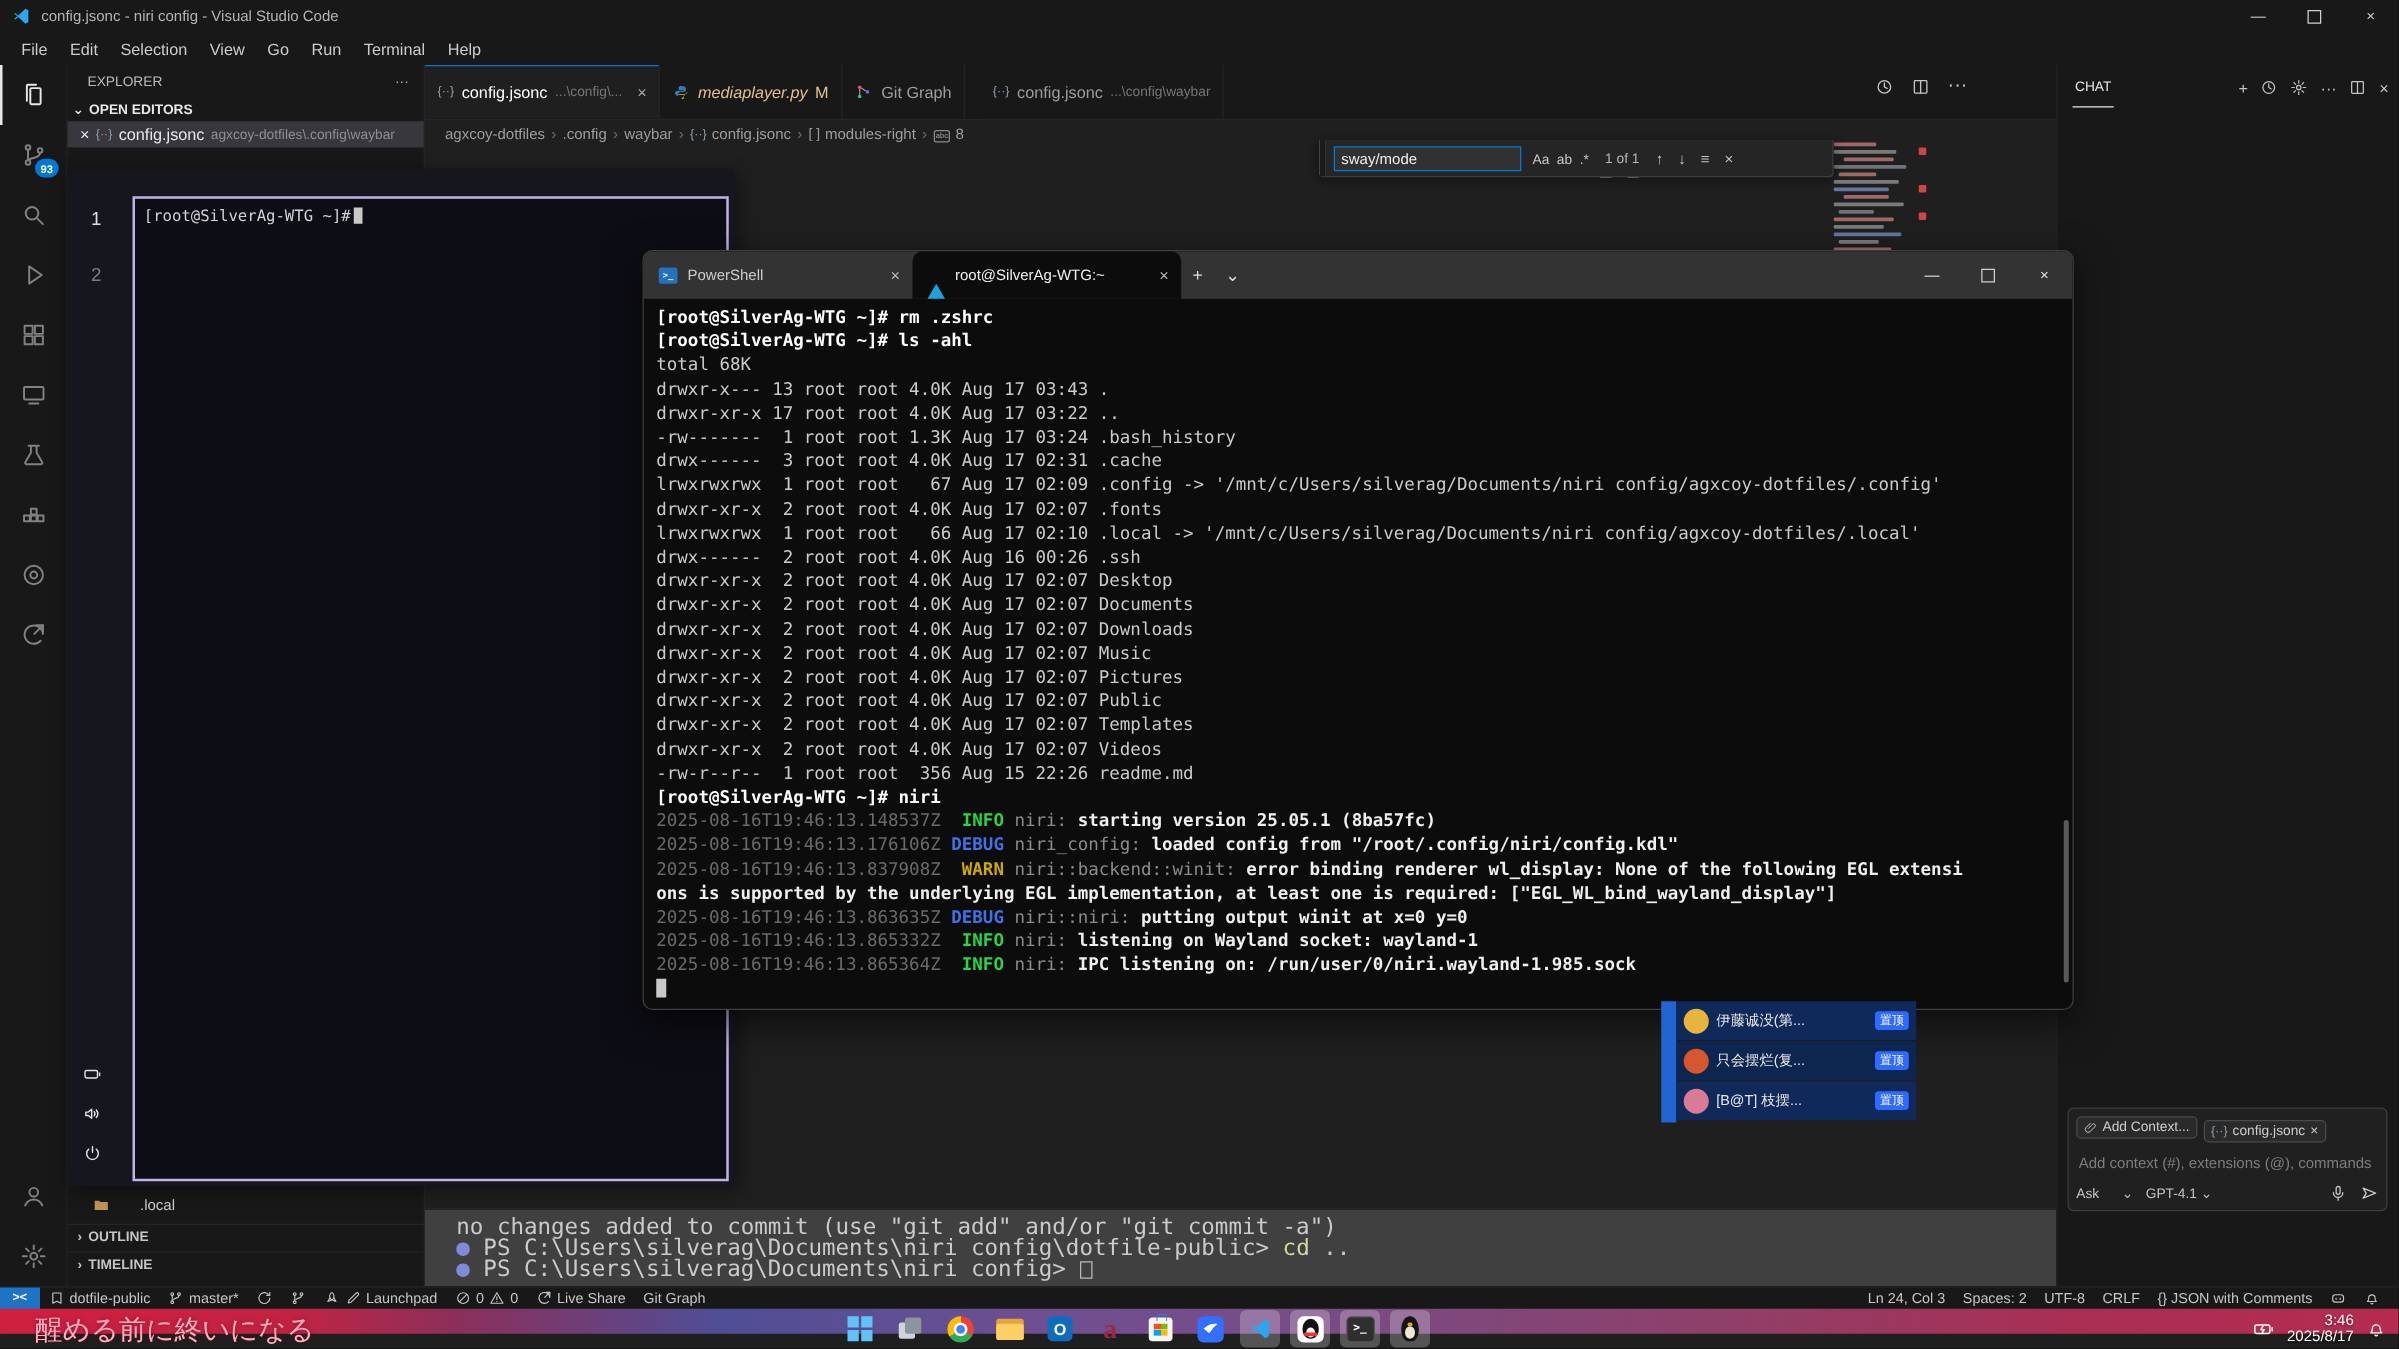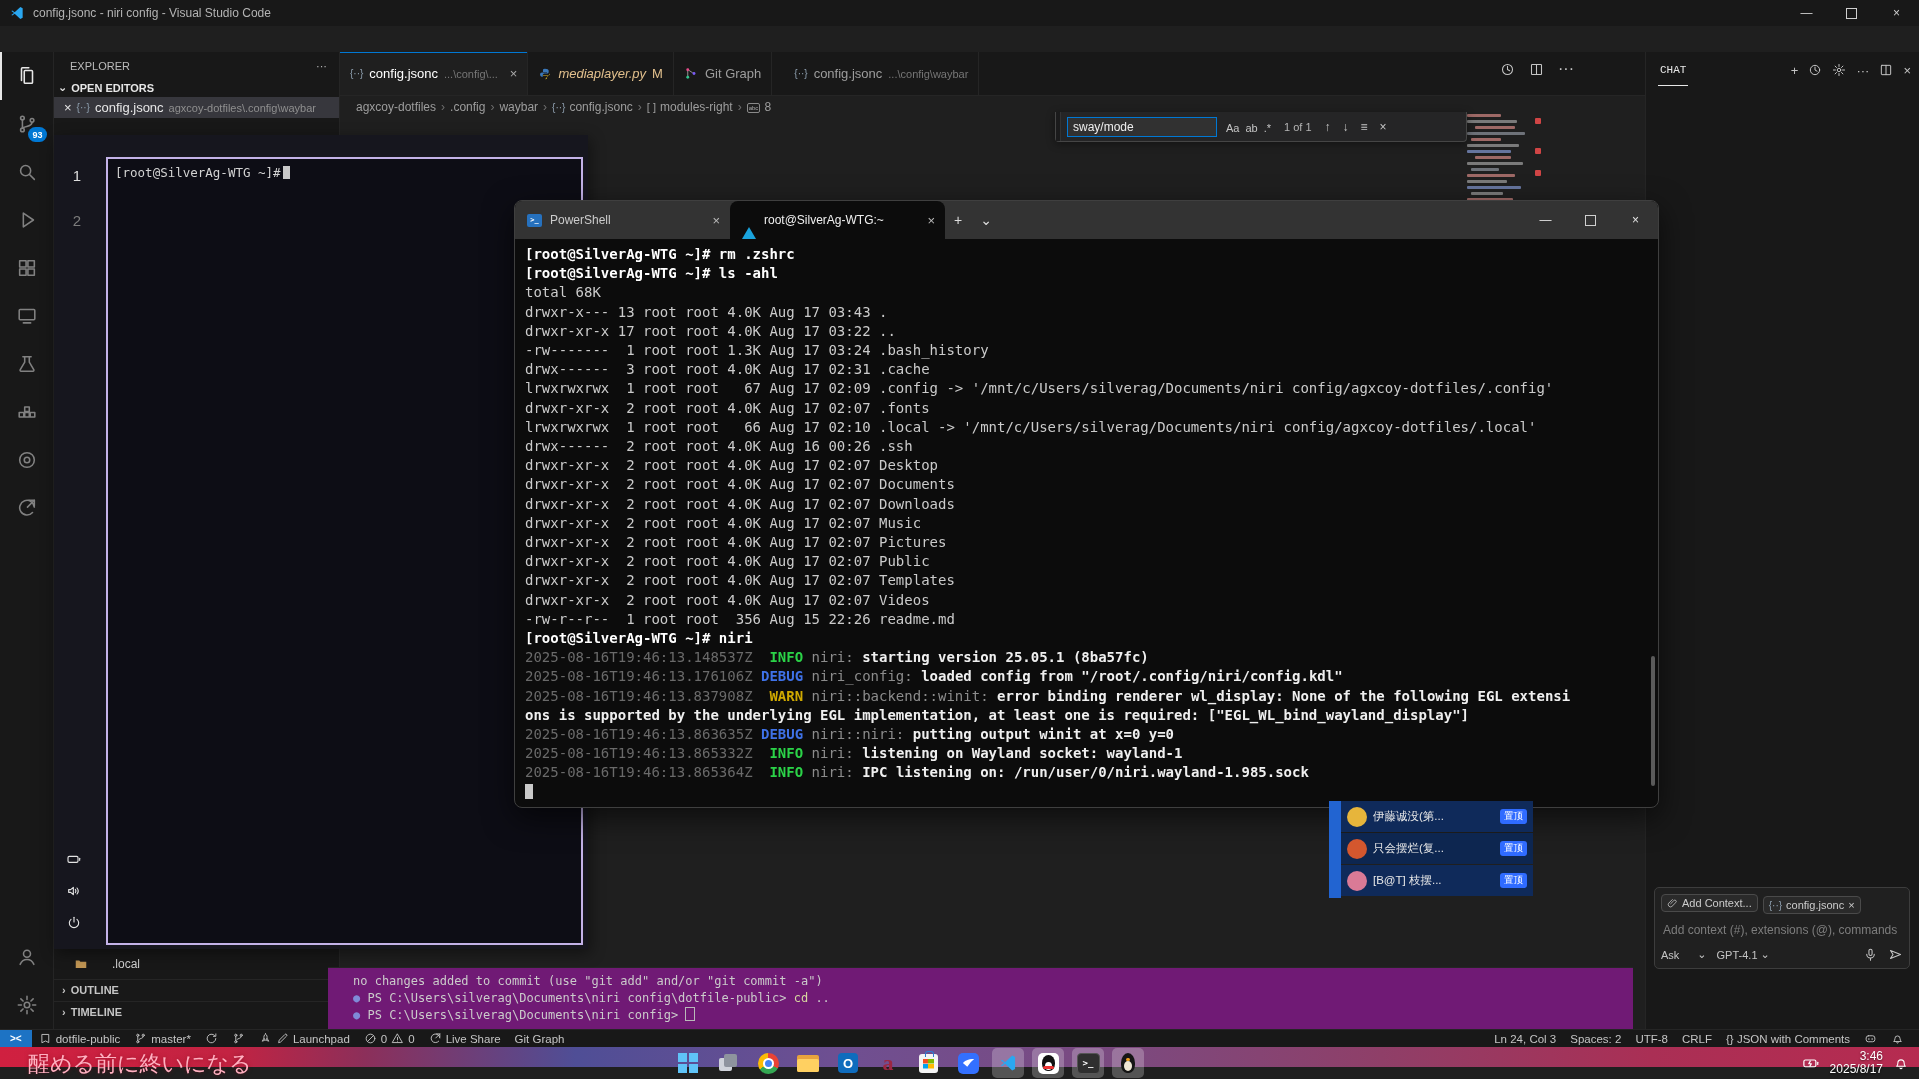--- a/index.html
+++ b/index.html
@@ -92,40 +92,40 @@
   .t-ts{color:#6a6a6a;}
   .t-info{color:#2bd348;font-weight:bold;text-align:center;}
   .t-dbg{color:#3f72e8;font-weight:bold;}
   .t-warn{color:#cfa900;font-weight:bold;}
   .t-mod{color:#8c8c8c;}
   .t-msg{color:#efefef;font-weight:bold;}
   .t-cursor{display:inline-block;width:8px;height:15px;background:#c9c9c9;vertical-align:-2px;}
   #term-scroll{position:absolute;right:3px;top:455px;width:4px;height:130px;background:#5a5a5a;border-radius:2px;}
 
   
-  #panel{left:328px;top:967px;width:1305px;height:62px;background:#701a75;border-top:1px solid #252525;box-sizing:border-box;
-    padding:5px 0 0 25px;font-size:12px;line-height:17px;white-space:pre;}
+  #panel{left:340px;top:967px;width:1305px;height:62px;background:#404040;border-top:1px solid #252525;box-sizing:border-box;
+    padding:5px 0 0 25px;font-size:18px;line-height:17px;white-space:pre;}
   .p-bullet{color:#7f8bd8;}
   .p-cmd{color:#d7d7a0;}
   .p-cursor{display:inline-block;width:8px;height:12px;border:1px solid #b9b9b9;vertical-align:-2px;}
 
   
   #qq{left:1329px;top:801px;z-index:12;display:flex;}
   #qq .sliver{width:12px;height:97px;background:#2264d1;}
   #qq .rows{display:flex;flex-direction:column;gap:1px;}
   .qq-row{width:192px;height:31px;background:#0f2a5a;display:flex;align-items:center;gap:6px;padding:0 6px;box-sizing:border-box;}
   .qq-row:nth-child(2){background:#0d2650;}
   .qq-av{width:20px;height:20px;border-radius:50%;flex:none;}
   .qq-name{flex:1;font-size:11.5px;color:#e8e8e8;white-space:nowrap;overflow:hidden;}
   .qq-badge{background:#2f6bff;color:#fff;font-size:9.5px;padding:1px 4px;border-radius:3px;flex:none;}
 
   
   #chat{left:1645px;top:52px;width:274px;height:977px;background:#181818;border-left:1px solid #252525;box-sizing:border-box;}
   #chat-head{display:flex;align-items:center;height:36px;padding:0 8px 0 12px;}
-  #chat-tab{font-size:11px;color:#e7e7e7;border-bottom:1px solid #e7e7e7;padding:9px 2px;font-family:Liberation Mono, monospace;}
+  #chat-tab{font-size:11px;color:#e7e7e7;border-bottom:1px solid #e7e7e7;padding:9px 2px;}
   #chat-head .icons{margin-left:auto;display:flex;gap:10px;align-items:center;color:#c5c5c5;font-size:13px;}
   #chat-empty{position:absolute;left:0;top:340px;width:274px;text-align:center;color:#d6d6d6;}
   #chat-empty .big{font-size:19px;font-weight:bold;color:#e9e9e9;margin-top:14px;}
   #chat-empty .sub{font-size:11.5px;color:#9a9a9a;margin-top:9px;}
   #chat-input{position:absolute;left:8px;bottom:60px;width:256px;border:1px solid #3d3d3d;border-radius:5px;background:#202020;padding:6px;box-sizing:border-box;margin-top:28px;}
   .chip{display:inline-flex;align-items:center;gap:4px;border:1px solid #4a4a4a;border-radius:4px;background:#2a2a2a;color:#ccc;font-size:11px;padding:2px 5px;margin-right:5px;}
   #chat-ph{color:#7d7d7d;font-size:12px;margin:9px 0 10px 2px;}
   #chat-actions{display:flex;align-items:center;gap:10px;font-size:11px;color:#c5c5c5;}
   #chat-actions .spacer{flex:1;}
 
@@ -191,20 +191,30 @@
     <span>config.jsonc - niri config - Visual Studio Code</span>
     <div id="win-controls">
       <span class="wc">—</span>
       <span class="wc">
           <span class="wc-box"></span>
         </span>
       <span class="wc">×</span>
     </div>
   </div>
 
+  <div id="menubar" class="abs">
+      <div class="menu-item">File</div>
+      <div class="menu-item">Edit</div>
+      <div class="menu-item">Selection</div>
+      <div class="menu-item">View</div>
+      <div class="menu-item">Go</div>
+      <div class="menu-item">Run</div>
+      <div class="menu-item">Terminal</div>
+      <div class="menu-item">Help</div>
+    </div>
 
   <div id="activitybar" class="abs">
     <div id="activity-top">
         <div class="act-ico active">
           <span class="ico">
             <svg viewBox="0 0 24 24" width="22" height="22" fill="none" stroke="currentColor" stroke-width="1.7" stroke-linecap="round" stroke-linejoin="round">
               <path d="M14 3H7a1 1 0 0 0-1 1v13"></path>
               <rect x="9" y="6" width="9" height="14" rx="1"></rect>
             </svg>
           </span>

